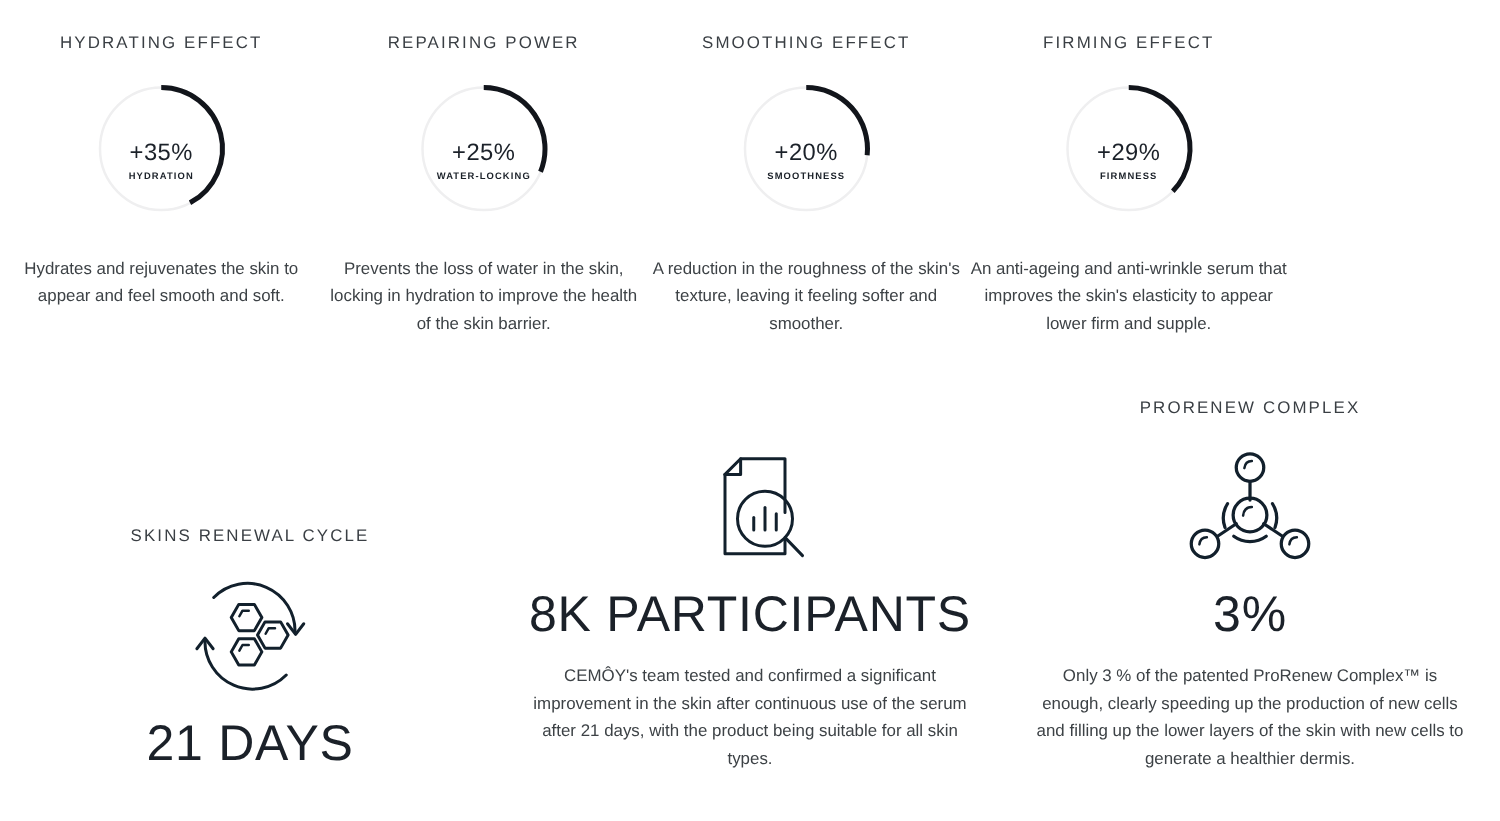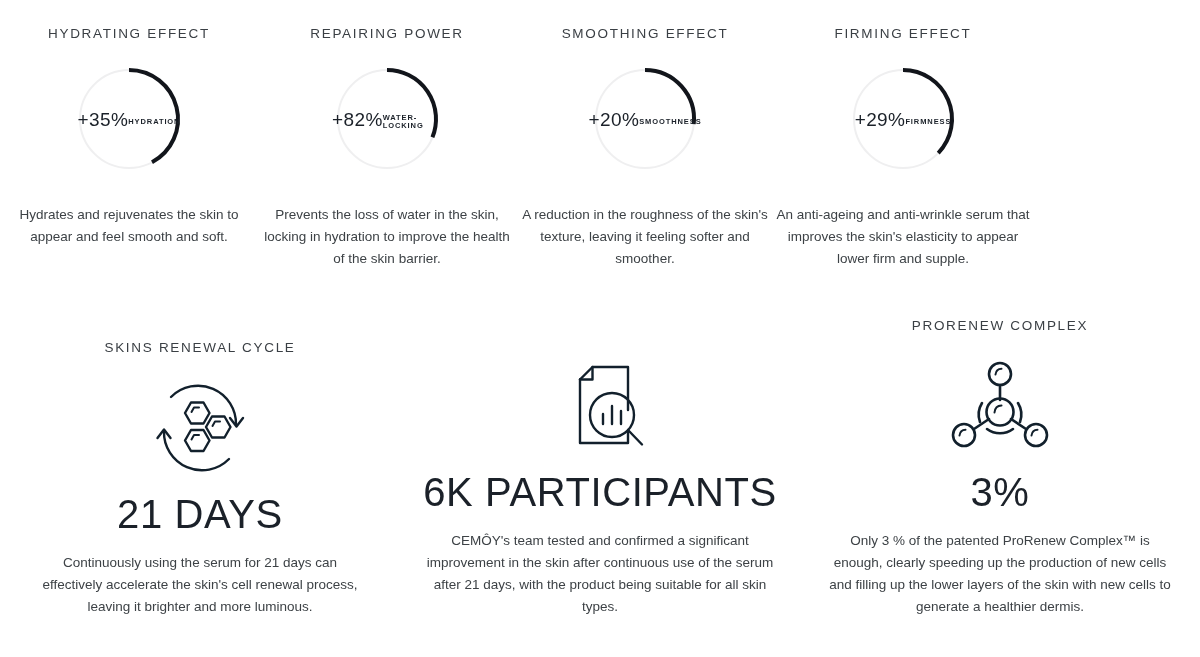--- a/index.html
+++ b/index.html
@@ -41,24 +41,24 @@
   }
   .ring-wrap {
     margin-top: 22px;
     width: 110px;
     height: 110px;
     position: relative;
   }
   .ring-wrap svg { display: block; width: 110px; height: 110px; }
   .ring-center {
     position: absolute;
-    top: 0; left: 0;
+    top: 10px; left: 0;
     width: 110px; height: 110px;
     display: flex;
-    flex-direction: row;
+    flex-direction: column;
     align-items: center;
     justify-content: center;
   }
   .ring-value {
     font-size: 19px;
     font-weight: 500;
     color: #1b2129;
     letter-spacing: 0.4px;
     line-height: 1;
   }
@@ -145,21 +145,21 @@
     </div>
 
     <div class="stat-card">
       <div class="card-heading">REPAIRING POWER</div>
       <div class="ring-wrap">
         <svg viewBox="0 0 110 110">
           <circle cx="55" cy="55" r="49" fill="none" stroke="#efeff0" stroke-width="2"></circle>
           <path id="arc1" fill="none" stroke="#12151b" stroke-width="4" stroke-linecap="butt" d="M 55 6 A 49 49 0 0 1 100.43 73.36"></path>
         </svg>
         <div class="ring-center">
-          <div class="ring-value">+82%</div>
+          <div class="ring-value">+25%</div>
           <div class="ring-label">WATER-LOCKING</div>
         </div>
       </div>
       <div class="stat-desc">Prevents the loss of water in the skin, locking in hydration to improve the health of the skin barrier.</div>
     </div>
 
     <div class="stat-card">
       <div class="card-heading">SMOOTHING EFFECT</div>
       <div class="ring-wrap">
         <svg viewBox="0 0 110 110">
@@ -210,42 +210,41 @@
           <path d="M45.5 32 L48 27.5 L53 27.5" stroke-width="2"></path>
 
           <path d="M45 50 L57.5 50 L63.5 60.5 L57.5 71 L45 71 L39 60.5 Z"></path>
           <path d="M45.5 59.5 L48 55 L53 55" stroke-width="2"></path>
 
           <path d="M66 36.5 L78.5 36.5 L84.5 47 L78.5 57.5 L66 57.5 L60 47 Z"></path>
           <path d="M66.5 46 L69 41.5 L74 41.5" stroke-width="2"></path>
         </svg>
       </div>
       <div class="feature-big">21 DAYS</div>
-      <div class="feature-desc">Continuously using the serum for 21 days can effectively accelerate the skin's cell renewal process, leaving it brighter and more luminous.</div>
     </div>
 
     <div class="feature-card">
       <div class="feature-icon">
         <svg width="100" height="96" viewBox="0 0 100 96" fill="none" stroke="#12202c" stroke-width="2.4" stroke-linecap="round" stroke-linejoin="round">
 
           <path d="M30 21.5 L42.5 9 L78 9 L78 52"></path>
           <path d="M30 21.5 L30 85 L78 85 L78 72"></path>
 
           <path d="M42.5 9 L42.5 21.5 L30 21.5"></path>
 
           <circle cx="62" cy="57" r="22"></circle>
 
           <path d="M78.5 72.5 L92 86.5"></path>
 
           <path d="M53 66 L53 56" stroke-width="2.4"></path>
           <path d="M62 66 L62 48" stroke-width="2.4"></path>
           <path d="M71 66 L71 53" stroke-width="2.4"></path>
         </svg>
       </div>
-      <div class="feature-big">6K PARTICIPANTS</div>
+      <div class="feature-big">8K PARTICIPANTS</div>
       <div class="feature-desc wide">CEMÔY's team tested and confirmed a significant improvement in the skin after continuous use of the serum after 21 days, with the product being suitable for all skin types.</div>
     </div>
 
     <div class="feature-card">
       <div class="card-heading">PRORENEW COMPLEX</div>
       <div class="feature-icon">
         <svg width="102" height="94" viewBox="0 0 102 94" fill="none" stroke="#12202c" stroke-width="2.6" stroke-linecap="round" stroke-linejoin="round">
 
           <path d="M51 26 L51 41"></path>
           <path d="M40 60 L25 70"></path>

